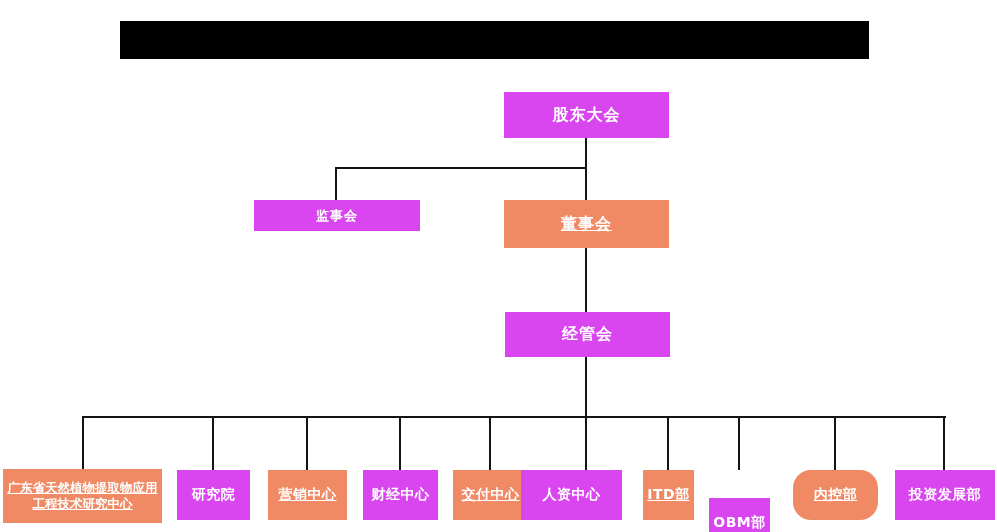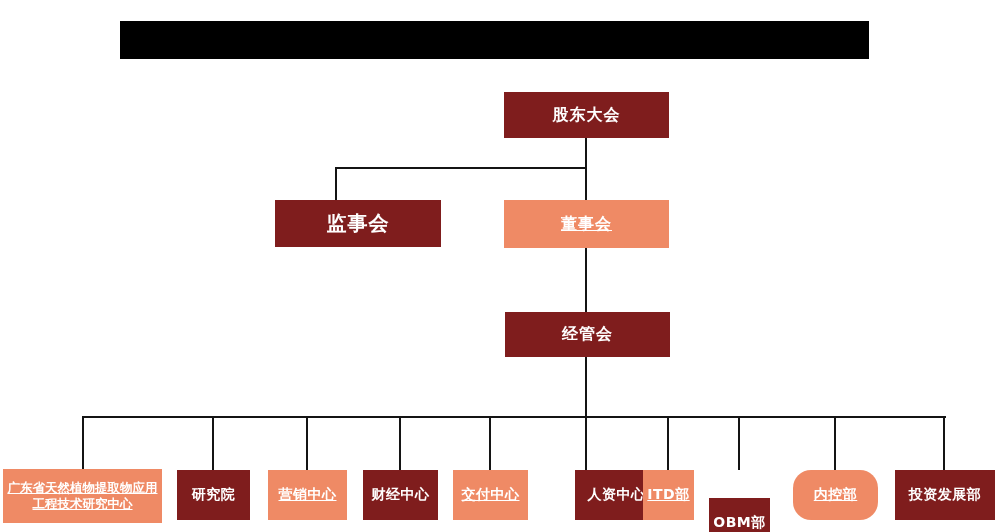--- a/index.html
+++ b/index.html
@@ -6,27 +6,27 @@
   html,body { background:#ffffff; }
   .stage {
     position:relative; width:997px; height:532px; background:#ffffff;
     overflow:hidden; font-family:"DejaVu Sans","Liberation Sans",sans-serif;
   }
   .titlebar { position:absolute; left:120px; top:21px; width:749px; height:38px; background:#000000; }
   .node {
     position:absolute; display:flex; align-items:center; justify-content:center;
     color:#ffffff; font-weight:bold; text-align:center; letter-spacing:1px;
   }
-  .dark  { background:#7f1d1d; }
+  .dark  { background:#d946ef; }
   .light { background:#EF8A65;text-decoration:underline; }
   .line  { position:absolute; background:#141414; }
 
   
   .n-shareholders { left:504px; top:92px;  width:165px; height:46px; font-size:16px; }
-  .n-supervisory  { left:254px; top:200px; width:166px; height:47px; font-size:20px;margin-left:21px; }
+  .n-supervisory  { left:254px; top:200px; width:166px; height:31px; font-size:13px; }
   .n-board        { left:504px; top:200px; width:165px; height:48px; font-size:16px; }
   .n-management   { left:505px; top:312px; width:165px; height:45px; font-size:16px; }
 
   
   .l-v1 { left:585px; top:138px; width:2px; height:62px; }   
   .l-h1 { left:336px; top:167px; width:251px; height:2px; }  
   .l-v2 { left:335px; top:167px; width:2px; height:33px; }
   .l-v3 { left:585px; top:248px; width:2px; height:64px; }   
   .l-v4 { left:585px; top:357px; width:2px; height:113px; }  
   .l-h2 { left:82px;  top:416px; width:864px; height:2px; }  
@@ -35,21 +35,21 @@
   .s5 { left:489px; } .s7 { left:667px; } .s8 { left:738px; } .s9 { left:834px; }
   .s10 { left:943px; }
 
   
   .dept { top:470px; height:50px; font-size:14px; letter-spacing:0.5px; }
   .d1  { left:3px;   top:469px; width:159px; height:54px; font-size:12.5px; line-height:1.3; padding:2px 4px; letter-spacing:0; }
   .d2  { left:177px; width:73px; }
   .d3  { left:268px; width:79px; }
   .d4  { left:363px; width:75px; }
   .d5  { left:453px; width:75px; }
-  .d6  { left:575px; width:83px;font-family:Liberation Serif, serif; }
+  .d6  { left:521px; width:101px;font-family:Liberation Serif, serif; }
   .d7  { left:643px; width:51px; }
   .d8  { left:709px; width:61px;margin-top:28px; }
   .d9  { left:793px; width:85px;border-radius:18px; }
   .d10 { left:895px; width:100px; }
 </style>
 </head>
 <body>
 
 <div class="stage">
 

